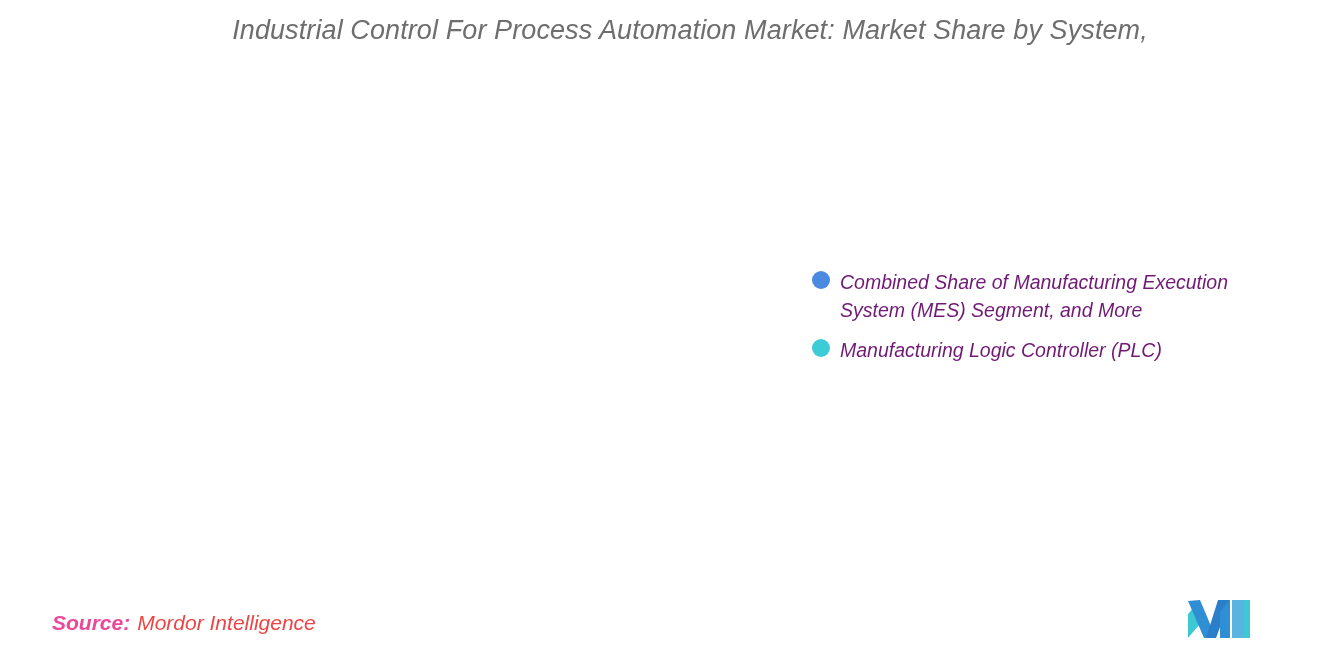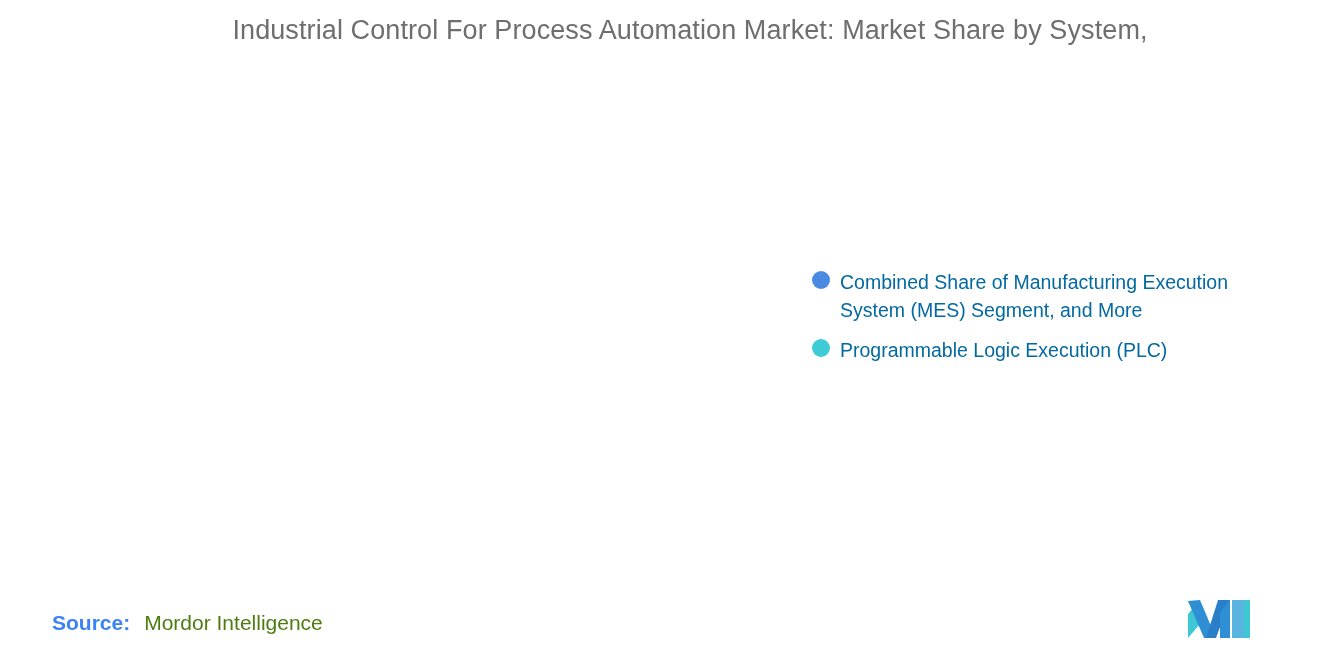--- a/index.html
+++ b/index.html
@@ -11,20 +11,21 @@
     height: 665px;
     background: #ffffff;
     font-family: "Liberation Sans", sans-serif;
     overflow: hidden;
   }
   #canvas {
     position: relative;
     width: 1320px;
     height: 663px;
     background: #ffffff;
+    font-style: italic;
   }
 
   
   .chart-title {
     position: absolute;
     left: 160px;
     top: 10px;
     width: 1060px;
     text-align: center;
     font-size: 27px;
@@ -67,39 +68,39 @@
     flex: 0 0 auto;
     width: 18px;
     height: 18px;
     border-radius: 50%;
     margin-top: 3px;
     margin-right: 10px;
   }
   .legend-text {
     font-size: 19.5px;
     line-height: 28px;
-    color: #0369a1;
+    color: #701a75;
     max-width: 455px;
   }
 
   
   .source {
     position: absolute;
     left: 52px;
     top: 611px;
     font-size: 21px;
     color: #8a8a8a;
     white-space: nowrap;
   }
   .source-label {
     font-weight: 700;
-    color: #3b82f6;
-    margin-right: 14px;
+    color: #ec4899;
+    margin-right: 7px;
   }
-  .source-value { font-weight: 400; color: #4d7c0f; }
+  .source-value { font-weight: 400; color: #ef4444; }
 
   
   .logo {
     position: absolute;
     left: 1186px;
     top: 598px;
     width: 66px;
     height: 42px;
   }
 </style>
@@ -113,21 +114,21 @@
   </div>
 
 
   <div class="legend">
     <div class="legend-row">
       <span class="legend-marker" id="legend-marker-0" style="background: rgb(74, 138, 224);"></span>
       <span class="legend-text">Combined Share of Manufacturing Execution System (MES) Segment, and More</span>
     </div>
     <div class="legend-row">
       <span class="legend-marker" id="legend-marker-1" style="background: rgb(61, 204, 214);"></span>
-      <span class="legend-text">Programmable Logic Execution (PLC)</span>
+      <span class="legend-text">Manufacturing Logic Controller (PLC)</span>
     </div>
   </div>
 
   <div class="source">
     <span class="source-label">Source:</span><span class="source-value">Mordor Intelligence</span>
   </div>
 
   <div class="logo">
     <svg width="66" height="42" viewBox="0 0 66 42">
       <polygon points="2,40 2,16 14,2 14,26" fill="#3ec8d4"></polygon>

